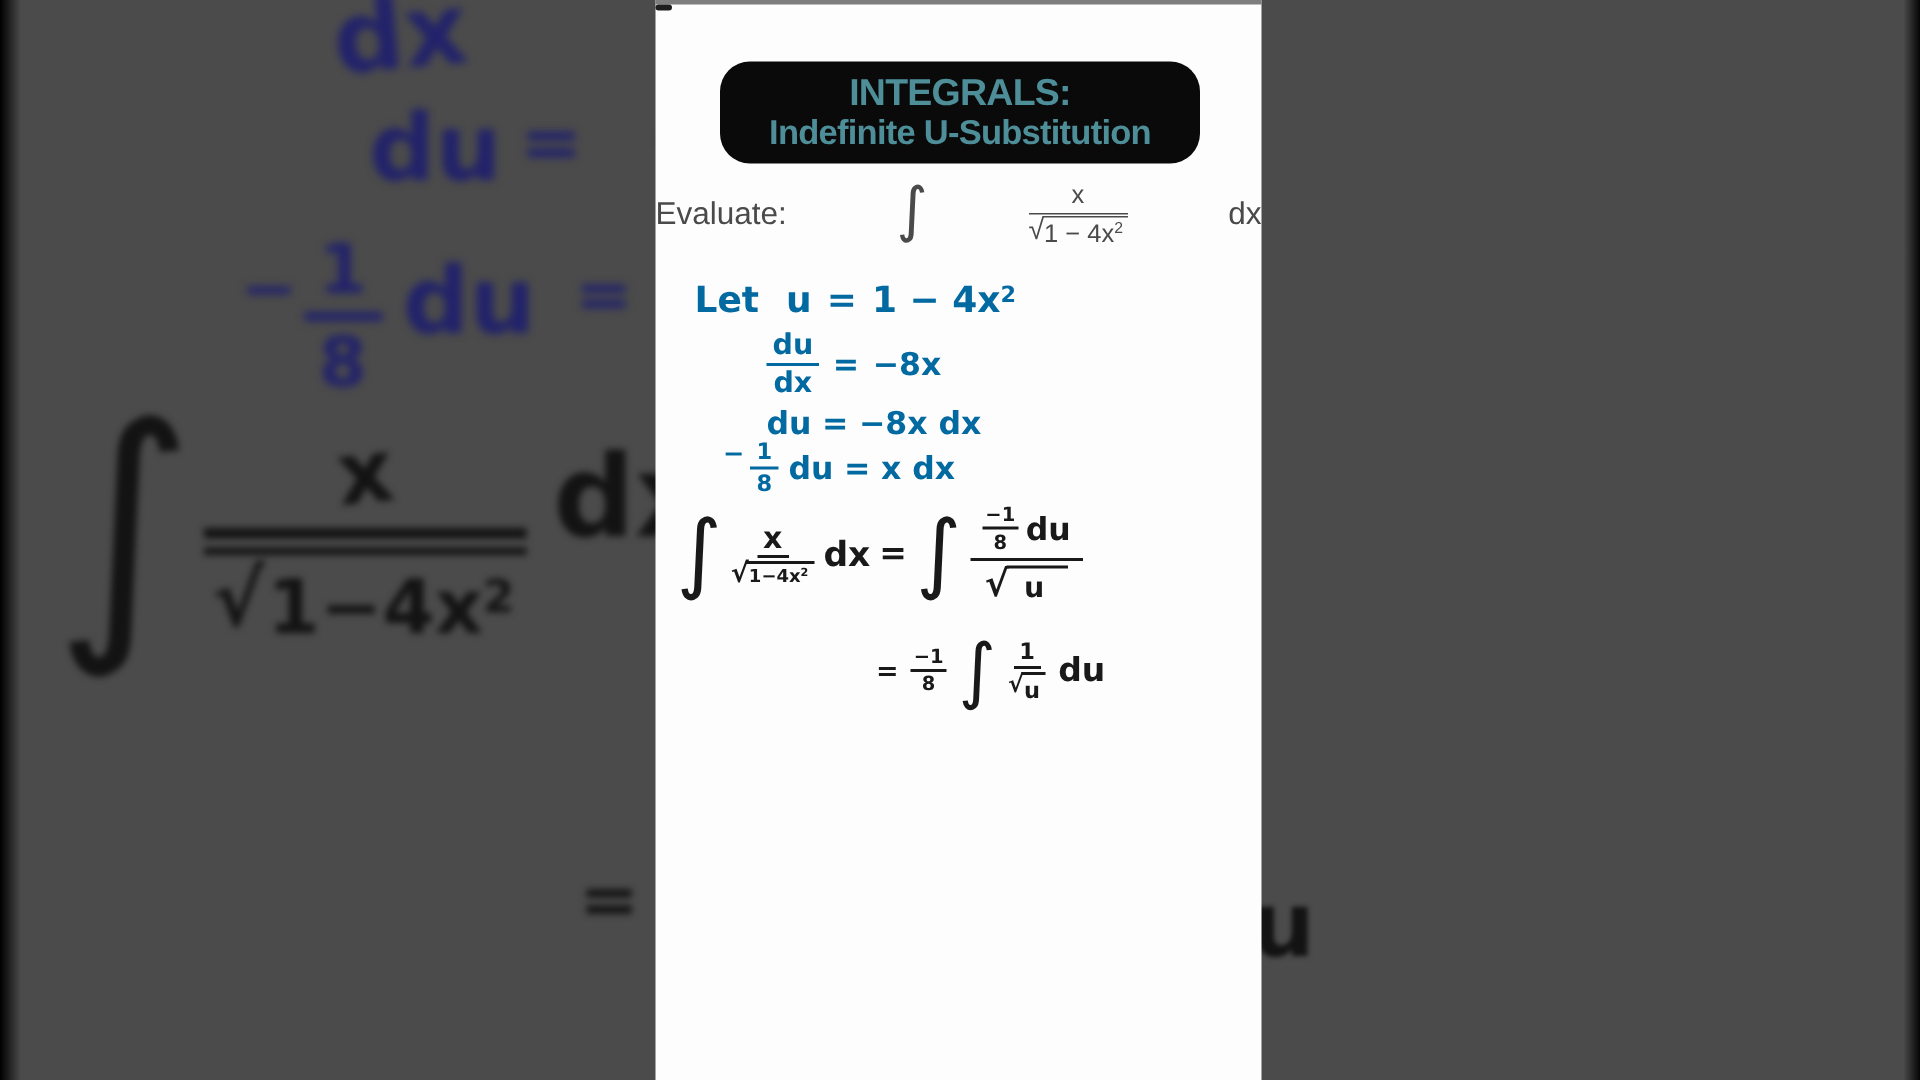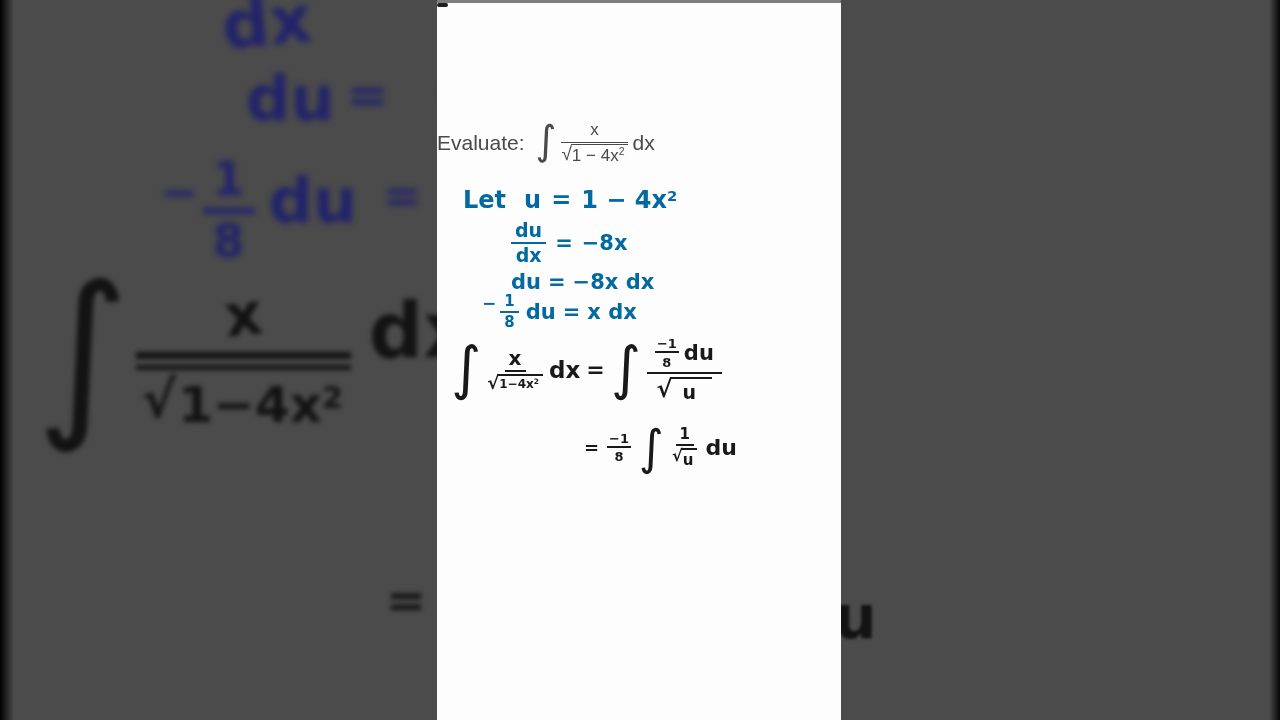--- a/index.html
+++ b/index.html
@@ -51,21 +51,21 @@
     display:flex;flex-direction:column;justify-content:center;align-items:center;
     color:#4e8e99;font-family:"Liberation Sans",sans-serif;font-weight:700;
     letter-spacing:-.5px;text-align:center;
   }
   .banner .t1{font-size:25px;line-height:1.08;}
   .banner .t2{font-size:23px;line-height:1.08;}
 
   
   .printed-row{
     position:absolute;top:117px;left:0;right:0;
-    display:flex;justify-content:flex-start;align-items:center;gap:5px;
+    display:flex;justify-content:space-between;align-items:center;gap:21px;
     color:#4a4a4a;font-family:"Liberation Sans",sans-serif;
   }
   .printed-row .label{font-size:21px;margin-right:6px;}
   .printed-row .pint{font-size:40px;font-family:"DejaVu Sans",sans-serif;line-height:.8;transform:translateY(-3px);}
   .pfrac{display:inline-flex;flex-direction:column;align-items:center;}
   .pfrac .num{font-size:17px;line-height:1.15;border-bottom:1.5px solid #4a4a4a;align-self:stretch;text-align:center;padding:0 4px 2px;}
   .pfrac .den{display:flex;align-items:flex-start;padding-top:1px;}
   .pfrac .den .sign{font-size:19px;line-height:1;}
   .pfrac .den .body{font-size:17px;line-height:1.2;border-top:1.5px solid #4a4a4a;margin-left:-1px;padding:1px 3px 0 1px;}
   .sup{font-size:62%;position:relative;top:-0.5em;}
@@ -166,20 +166,24 @@
       </span>
       <span class="bdx">dx</span>
     </div>
 
     <div class="dim dim-black bg-eq">=</div>
     <div class="dim dim-black bg-u">u</div>
   </div>
 
   <div class="panel">
 
+    <div class="banner">
+      <div class="t1">INTEGRALS:</div>
+      <div class="t2">Indefinite U-Substitution</div>
+    </div>
 
     <div class="printed-row">
       <span class="label">Evaluate:</span>
       <span class="pint">∫</span>
       <span class="pfrac">
         <span class="num">x</span>
         <span class="den">
           <span class="sign">√</span>
           <span class="body"><span>1 − 4x</span><span class="sup">2</span></span>
         </span>

